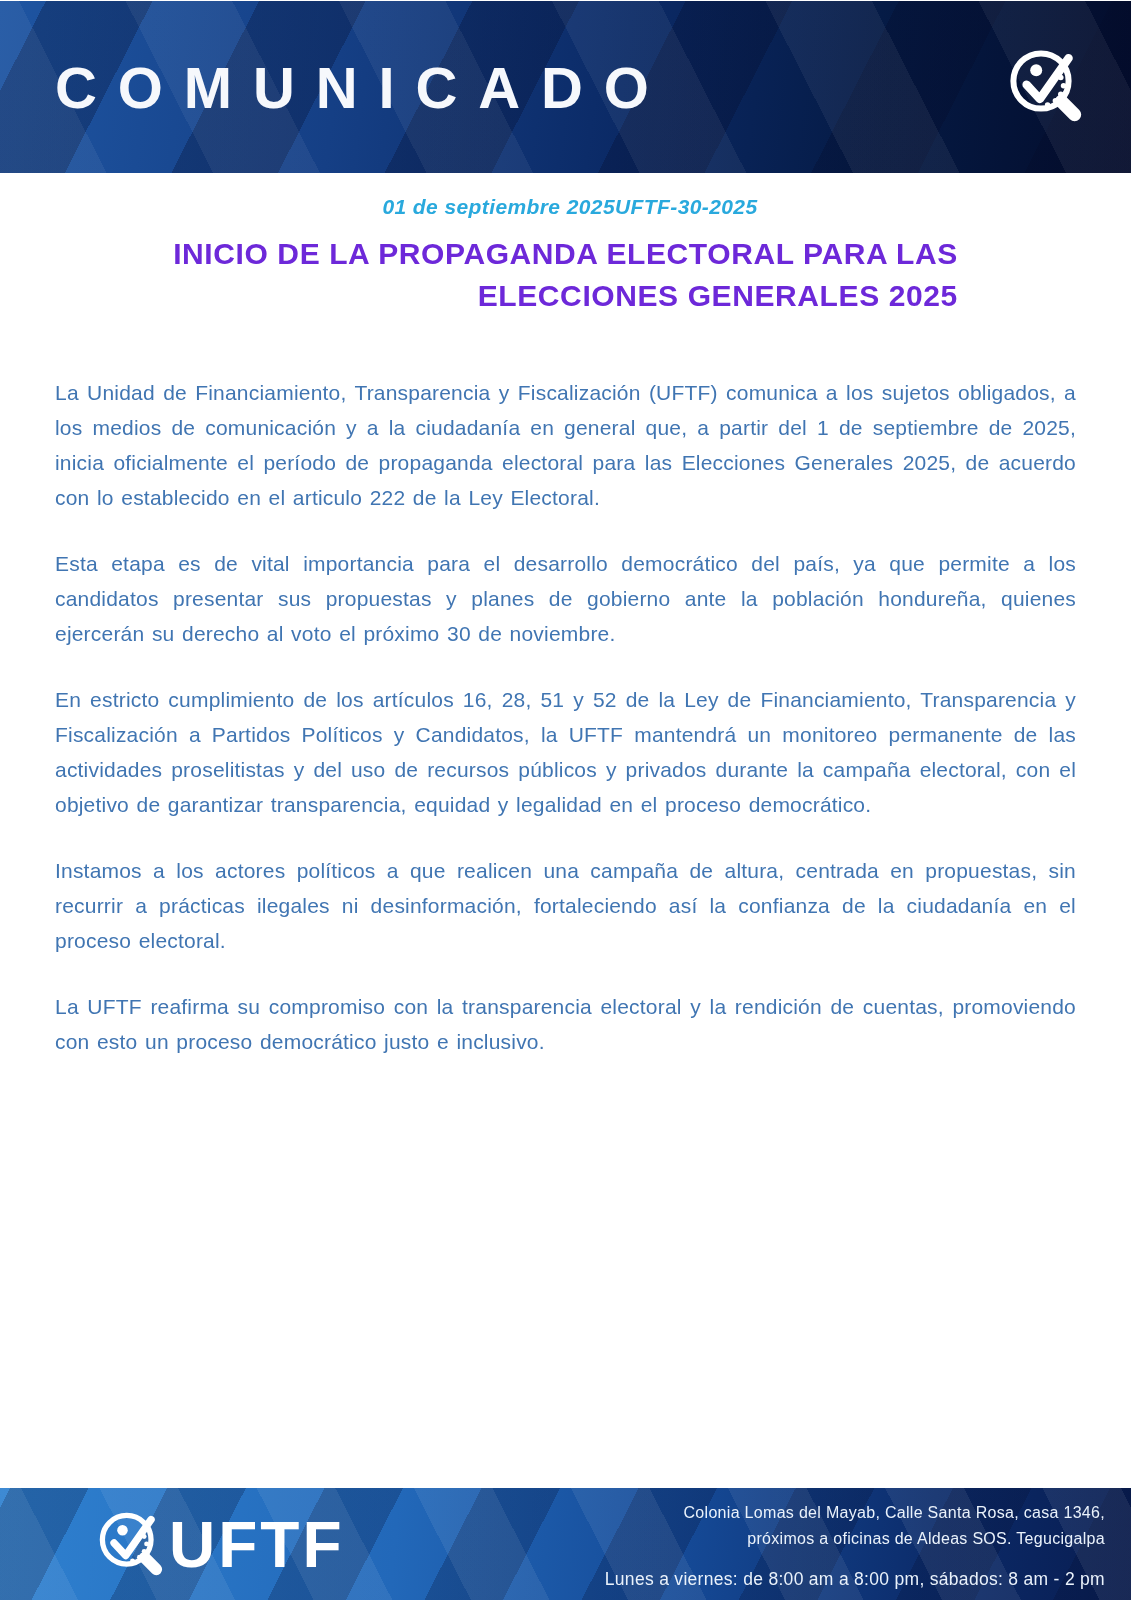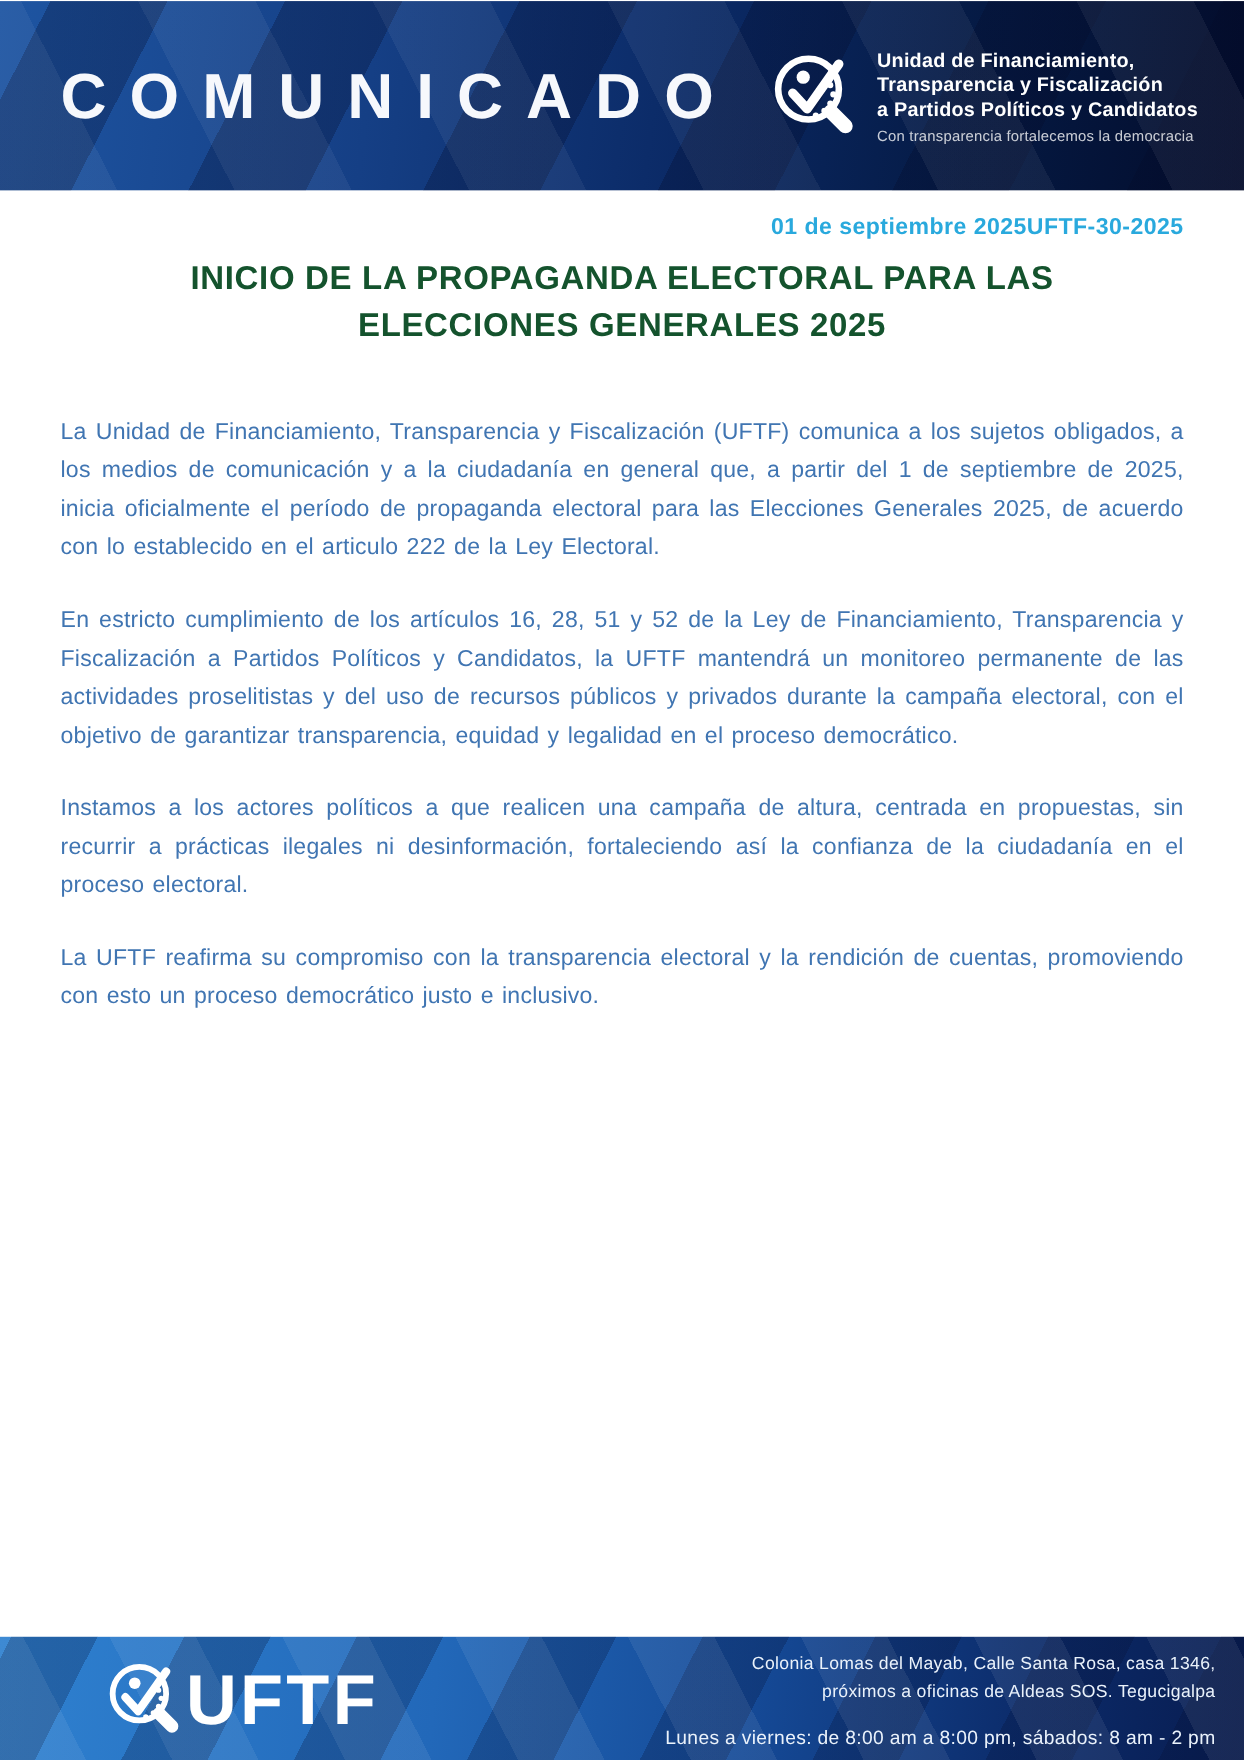--- a/index.html
+++ b/index.html
@@ -38,32 +38,33 @@
     font-size:18px; line-height:22px; letter-spacing:0.2px;
   }
   .org-tagline {
     margin-top:6px;
     color:rgba(255,255,255,0.78);
     font-size:13.5px; letter-spacing:0.2px;
   }
 
   
   .meta {
-    display:flex; justify-content:flex-end; align-items:baseline;
+    display:flex; justify-content:center; align-items:baseline;
     padding:22px 55px 0 64px;
+    font-style:italic;
   }
   .meta-date, .meta-ref {
     color:#29a9dd; font-weight:700; font-size:21px; letter-spacing:0.4px;
   }
 
   
   .doc-title {
     margin:14px auto 0 auto;
-    text-align:center;
-    color:#14532d;
+    text-align:right;
+    color:#6d28d9;
     font-weight:700;
     font-size:30px; line-height:42px;
     letter-spacing:0.6px;
   }
 
   
   .body-text {
     padding:58px 55px 0 55px;
   }
   .body-text p {
@@ -122,41 +123,36 @@
         <circle cx="30" cy="30" r="23" fill="none" stroke="#ffffff" stroke-width="5"></circle>
         <line x1="47" y1="47" x2="58" y2="58" stroke="#ffffff" stroke-width="11" stroke-linecap="round"></line>
         <circle cx="26" cy="21" r="5" fill="#ffffff"></circle>
         <path d="M18 33 L29 45 L53 11" fill="none" stroke="#ffffff" stroke-width="7" stroke-linecap="round" stroke-linejoin="round"></path>
         <circle cx="46.5" cy="27" r="2.3" fill="#ffffff"></circle>
         <circle cx="48.8" cy="34" r="2.3" fill="#ffffff"></circle>
         <circle cx="46.5" cy="41" r="2.3" fill="#ffffff"></circle>
         <circle cx="42" cy="46.5" r="2.3" fill="#ffffff"></circle>
         <circle cx="35.5" cy="50" r="2.3" fill="#ffffff"></circle>
       </svg>
-      <div class="org-text">
-        <div class="org-line">Unidad de Financiamiento,</div>
-        <div class="org-line">Transparencia y Fiscalización</div>
-        <div class="org-line">a Partidos Políticos y Candidatos</div>
-        <div class="org-tagline">Con transparencia fortalecemos la democracia</div>
-      </div>
     </div>
   </div>
 
   <div class="meta">
     <div class="meta-date">01 de septiembre 2025</div>
     <div class="meta-ref">UFTF-30-2025</div>
   </div>
 
   <h1 class="doc-title">
     <span>INICIO DE LA PROPAGANDA ELECTORAL PARA LAS</span><br>
     <span>ELECCIONES GENERALES 2025</span>
   </h1>
 
   <div class="body-text">
     <p>La Unidad de Financiamiento, Transparencia y Fiscalización (UFTF) comunica a los sujetos obligados, a los medios de comunicación y a la ciudadanía en general que, a partir del 1 de septiembre de 2025, inicia oficialmente el período de propaganda electoral para las Elecciones Generales 2025, de acuerdo con lo establecido en el articulo 222 de la Ley Electoral.</p>
+    <p>Esta etapa es de vital importancia para el desarrollo democrático del país, ya que permite a los candidatos presentar sus propuestas y planes de gobierno ante la población hondureña, quienes ejercerán su derecho al voto el próximo 30 de noviembre.</p>
     <p>En estricto cumplimiento de los artículos 16, 28, 51 y 52 de la Ley de Financiamiento, Transparencia y Fiscalización a Partidos Políticos y Candidatos, la UFTF mantendrá un monitoreo permanente de las actividades proselitistas y del uso de recursos públicos y privados durante la campaña electoral, con el objetivo de garantizar transparencia, equidad y legalidad en el proceso democrático.</p>
     <p>Instamos a los actores políticos a que realicen una campaña de altura, centrada en propuestas, sin recurrir a prácticas ilegales ni desinformación, fortaleciendo así la confianza de la ciudadanía en el proceso electoral.</p>
     <p>La UFTF reafirma su compromiso con la transparencia electoral y la rendición de cuentas, promoviendo con esto un proceso democrático justo e inclusivo.</p>
   </div>
 
 
   <div class="footer">
     <div class="brand">
       <svg class="brand-icon" viewBox="0 0 70 70" aria-hidden="true">
         <circle cx="30" cy="30" r="23" fill="none" stroke="#ffffff" stroke-width="5"></circle>

